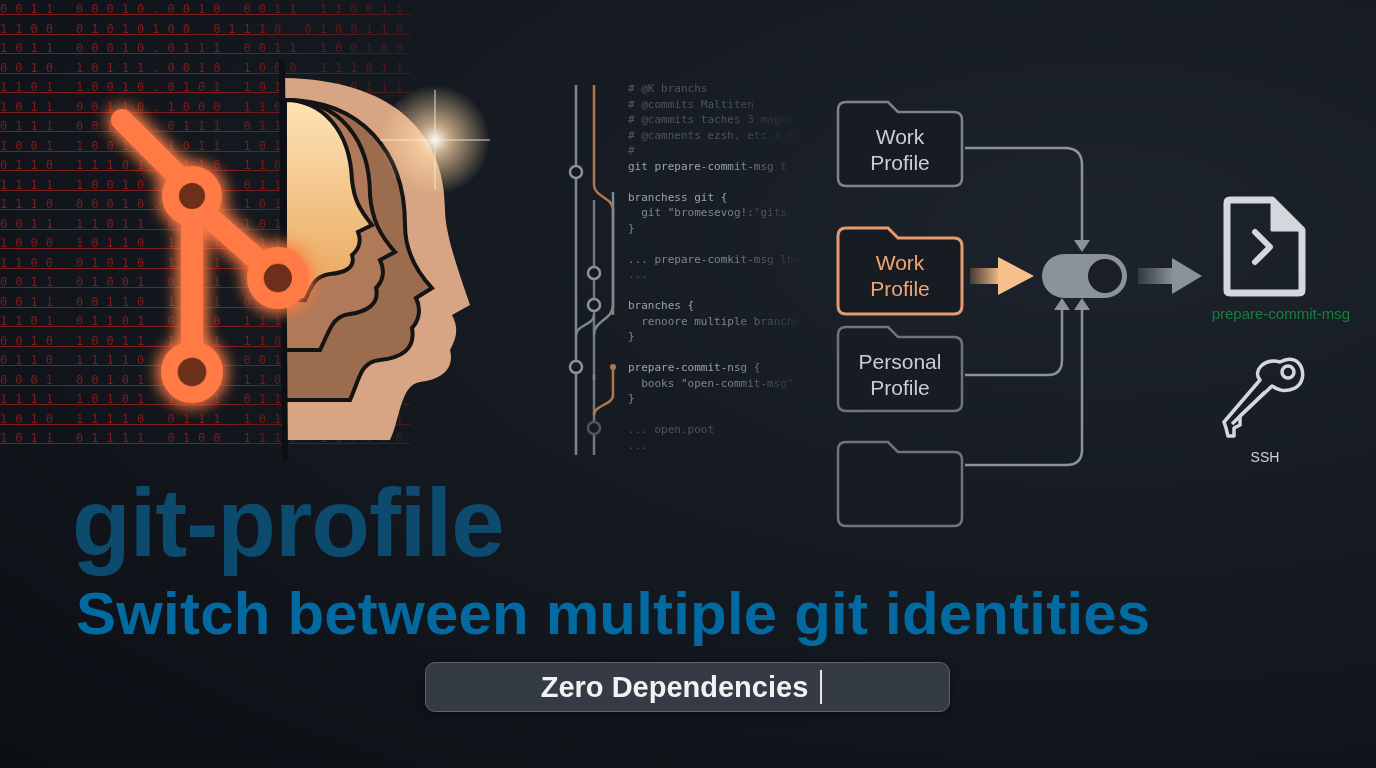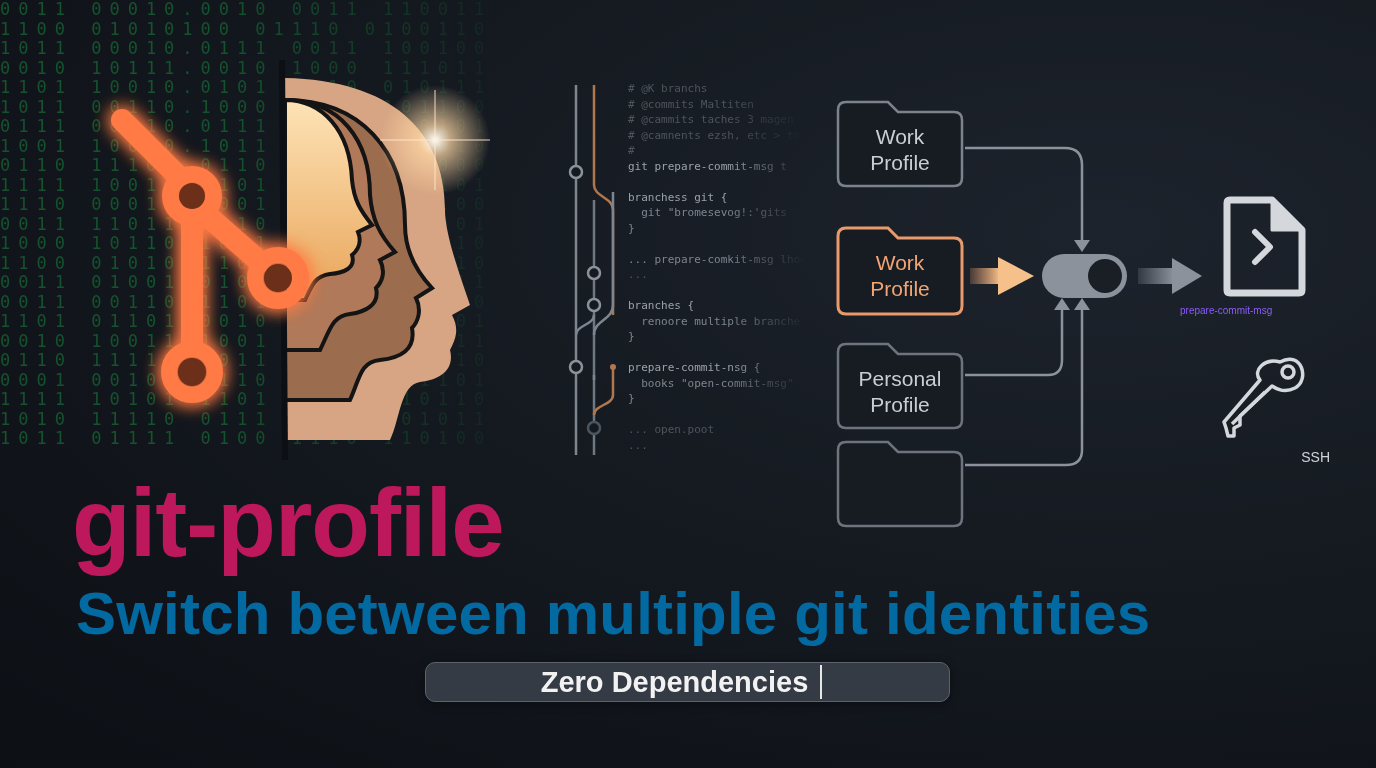--- a/index.html
+++ b/index.html
@@ -9,24 +9,25 @@
     background: radial-gradient(ellipse at 80% 30%, #1d232c 0%, #151a21 45%, #0c0f14 100%);
     font-family: "Liberation Sans", sans-serif;
     color: #e6e6e6;
   }
   .abs { position: absolute; }
 
   
   .binary {
     left: 0; top: 0; width: 560px; height: 470px;
     font-family: "DejaVu Sans Mono", monospace;
-    font-size: 17px; line-height: 19.5px; letter-spacing: 8px;
-    color: #14532d; white-space: pre; overflow: hidden;
+    font-size: 12px; line-height: 19.5px; letter-spacing: 8px;
+    color: #7f1d1d; white-space: pre; overflow: hidden;
     -webkit-mask-image: linear-gradient(90deg, #000 40%, transparent 100%);
     mask-image: linear-gradient(90deg, #000 40%, transparent 100%);
+    text-decoration: underline;
   }
 
   
   .hero-art { left: 60px; top: 60px; width: 460px; height: 400px; }
 
   
   .code-panel { left: 560px; top: 75px; width: 270px; height: 385px; }
   .code-lines {
     position: absolute; left: 68px; top: 6px;
     font-family: "DejaVu Sans Mono", monospace;
@@ -47,41 +48,41 @@
   .folder-label {
     position: absolute; left: 0; top: 24px; width: 128px;
     text-align: center; font-size: 21px; line-height: 26px; color: #c9ced4;
     font-family: "Liberation Sans", sans-serif;
   }
   .folder.active .folder-label { color: #f2a574; }
 
   .diagram-svg { left: 820px; top: 80px; width: 556px; height: 460px; }
 
   .hook-label {
-    left: 1180px; top: 305px; width: 170px; text-align: left;
-    font-size: 10px; color: #8b5cf6;
+    left: 1180px; top: 305px; width: 170px; text-align: right;
+    font-size: 15px; color: #15803d;
   }
   .ssh-label {
-    left: 1270px; top: 449px; width: 60px; text-align: right;
+    left: 1235px; top: 449px; width: 60px; text-align: center;
     font-size: 14px; color: #cfd3d8;
   }
 
   .title {
     left: 72px; top: 468px;
-    font-size: 96px; font-weight: bold; color: #be185d;
+    font-size: 96px; font-weight: bold; color: #0c4a6e;
     letter-spacing: -1px; line-height: 110px;
   }
   .subtitle {
     left: 76px; top: 584px;
     font-size: 60px; font-weight: bold; color: #0369a1;
     line-height: 60px; letter-spacing: 0.2px;
   }
 
   .badge {
-    left: 425px; top: 662px; width: 525px; height: 40px;
+    left: 425px; top: 662px; width: 525px; height: 50px;
     background: #353b44; border: 1.5px solid #5c636d; border-radius: 10px;
     display: flex; align-items: center; justify-content: center;
     font-size: 29px; font-weight: bold; color: #f2f2f2;
     box-shadow: 0 2px 10px rgba(0,0,0,.4);
   }
   .badge .sep {
     display: inline-block; width: 2px; height: 34px; background: #e6e6e6; margin: 0 12px;
   }
 </style>
 </head>
@@ -223,21 +224,21 @@
 </div>
 <div class="folder active" style="left:836px;top:226px;">
   <svg width="128" height="90">
       <path d="M10 2 L52 2 L62 12 L118 12 Q126 12 126 20 L126 80 Q126 88 118 88 L10 88 Q2 88 2 80 L2 10 Q2 2 10 2 Z" fill="#171c23" stroke="#e89a6c" stroke-width="3"></path>
     </svg>
   <div class="folder-label">
       <div>Work</div>
       <div>Profile</div>
     </div>
 </div>
-<div class="folder" style="left:836px;top:342px;">
+<div class="folder" style="left:836px;top:325px;">
   <svg width="128" height="88">
       <path d="M10 2 L52 2 L62 12 L118 12 Q126 12 126 20 L126 78 Q126 86 118 86 L10 86 Q2 86 2 78 L2 10 Q2 2 10 2 Z" fill="#171c23" stroke="#6d747d" stroke-width="2.5"></path>
     </svg>
   <div class="folder-label">
       <div>Personal</div>
       <div>Profile</div>
     </div>
 </div>
 <div class="folder" style="left:836px;top:440px;">
   <svg width="128" height="88">

